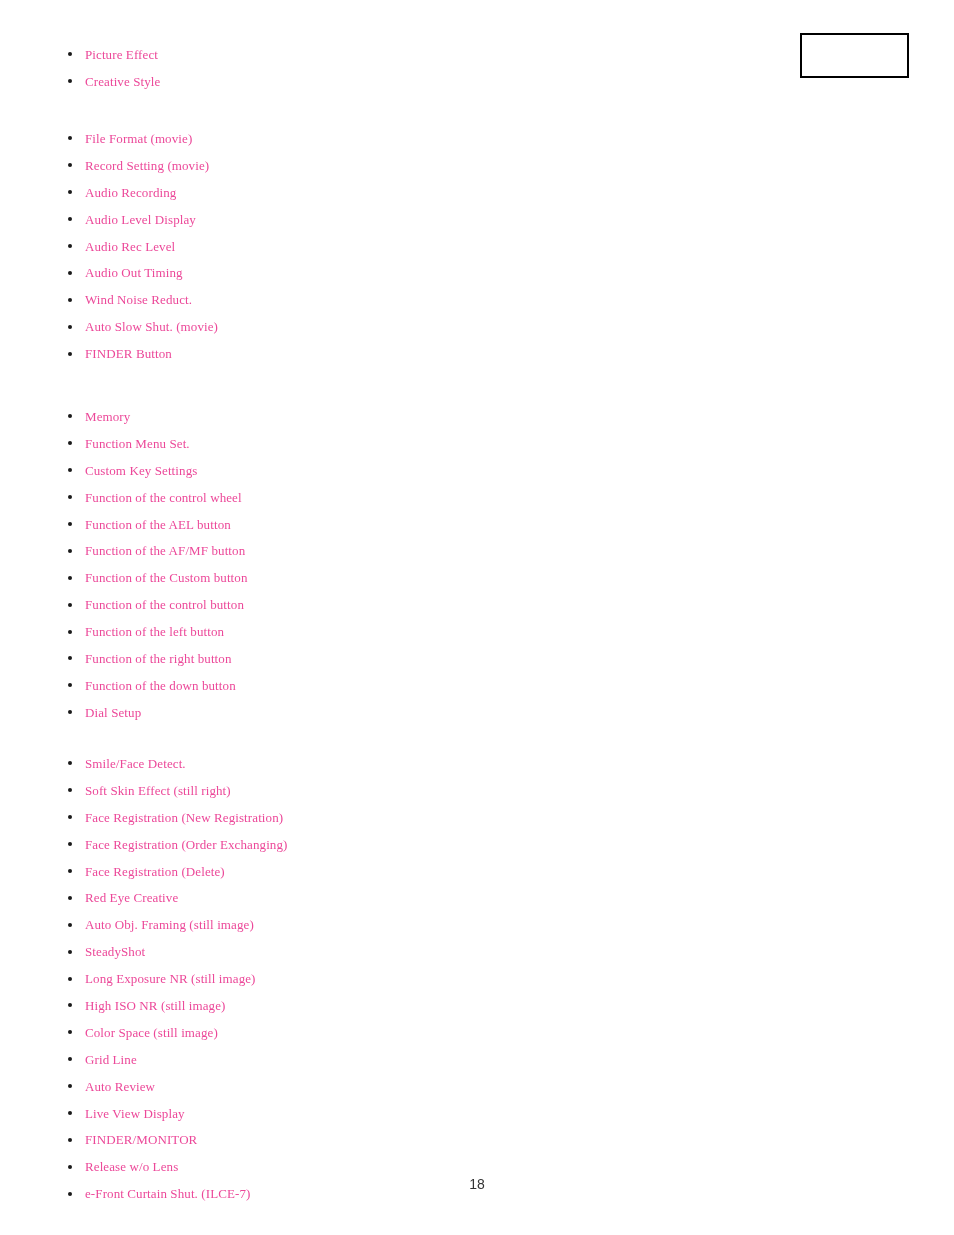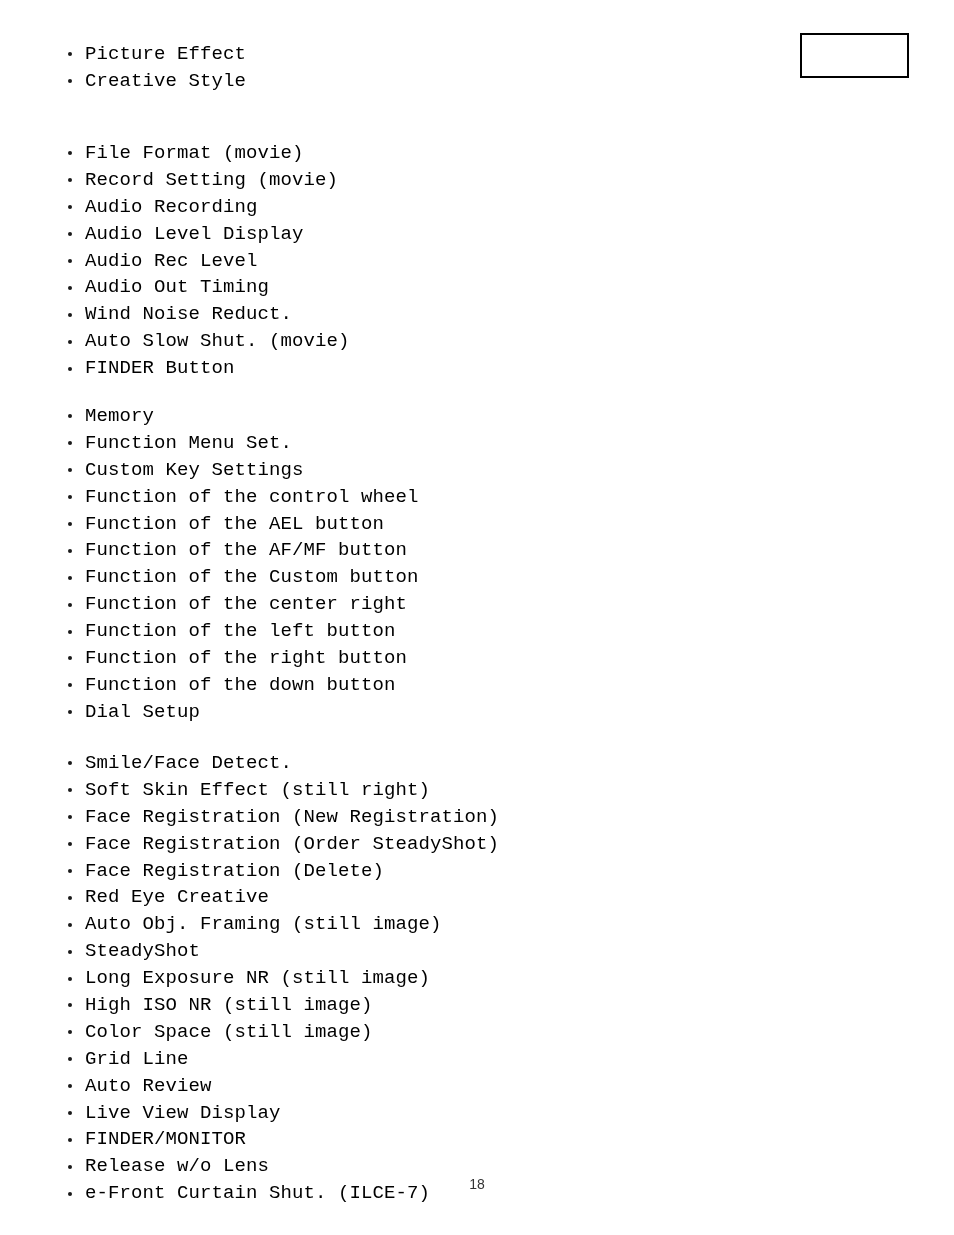--- a/index.html
+++ b/index.html
@@ -35,21 +35,21 @@
   }
 
   
   .toc-block {
     position: absolute;
     left: 62px;
     width: 700px;
   }
 
   .toc-block.b1 { top: 41px; }
-  .toc-block.b2 { top: 140px; }
+  .toc-block.b2 { top: 125px; }
   .toc-block.b3 { top: 397px; margin-top: 6px; }
   .toc-block.b4 { top: 750px; }
 
   ul.toc-list {
     list-style: none;
     margin: 0;
     padding: 0;
   }
 
   li.toc-item {
@@ -66,23 +66,23 @@
     top: 50%;
     width: 4px;
     height: 4px;
     margin-top: -2px;
     background: #1a1a1a;
     border-radius: 50%;
     display: block;
   }
 
   a.toc-link {
-    color: #000000;
-    font-size: 19px;
-    font-family: Liberation Mono, monospace;
+    color: #ec4899;
+    font-size: 13px;
+    font-family: Liberation Serif, serif;
     text-decoration: none;
     letter-spacing: 0.1px;
     vertical-align: baseline;
   }
 
   
   .page-number {
     position: absolute;
     left: 0;
     right: 0;
@@ -179,21 +179,21 @@
       <li class="toc-item">
         <span class="bullet"></span>
         <a class="toc-link" href="#">Function of the AF/MF button</a>
       </li>
       <li class="toc-item">
         <span class="bullet"></span>
         <a class="toc-link" href="#">Function of the Custom button</a>
       </li>
       <li class="toc-item">
         <span class="bullet"></span>
-        <a class="toc-link" href="#">Function of the center right</a>
+        <a class="toc-link" href="#">Function of the control button</a>
       </li>
       <li class="toc-item">
         <span class="bullet"></span>
         <a class="toc-link" href="#">Function of the left button</a>
       </li>
       <li class="toc-item">
         <span class="bullet"></span>
         <a class="toc-link" href="#">Function of the right button</a>
       </li>
       <li class="toc-item">
@@ -216,21 +216,21 @@
       <li class="toc-item">
         <span class="bullet"></span>
         <a class="toc-link" href="#">Soft Skin Effect (still right)</a>
       </li>
       <li class="toc-item">
         <span class="bullet"></span>
         <a class="toc-link" href="#">Face Registration (New Registration)</a>
       </li>
       <li class="toc-item">
         <span class="bullet"></span>
-        <a class="toc-link" href="#">Face Registration (Order SteadyShot)</a>
+        <a class="toc-link" href="#">Face Registration (Order Exchanging)</a>
       </li>
       <li class="toc-item">
         <span class="bullet"></span>
         <a class="toc-link" href="#">Face Registration (Delete)</a>
       </li>
       <li class="toc-item">
         <span class="bullet"></span>
         <a class="toc-link" href="#">Red Eye Creative</a>
       </li>
       <li class="toc-item">

